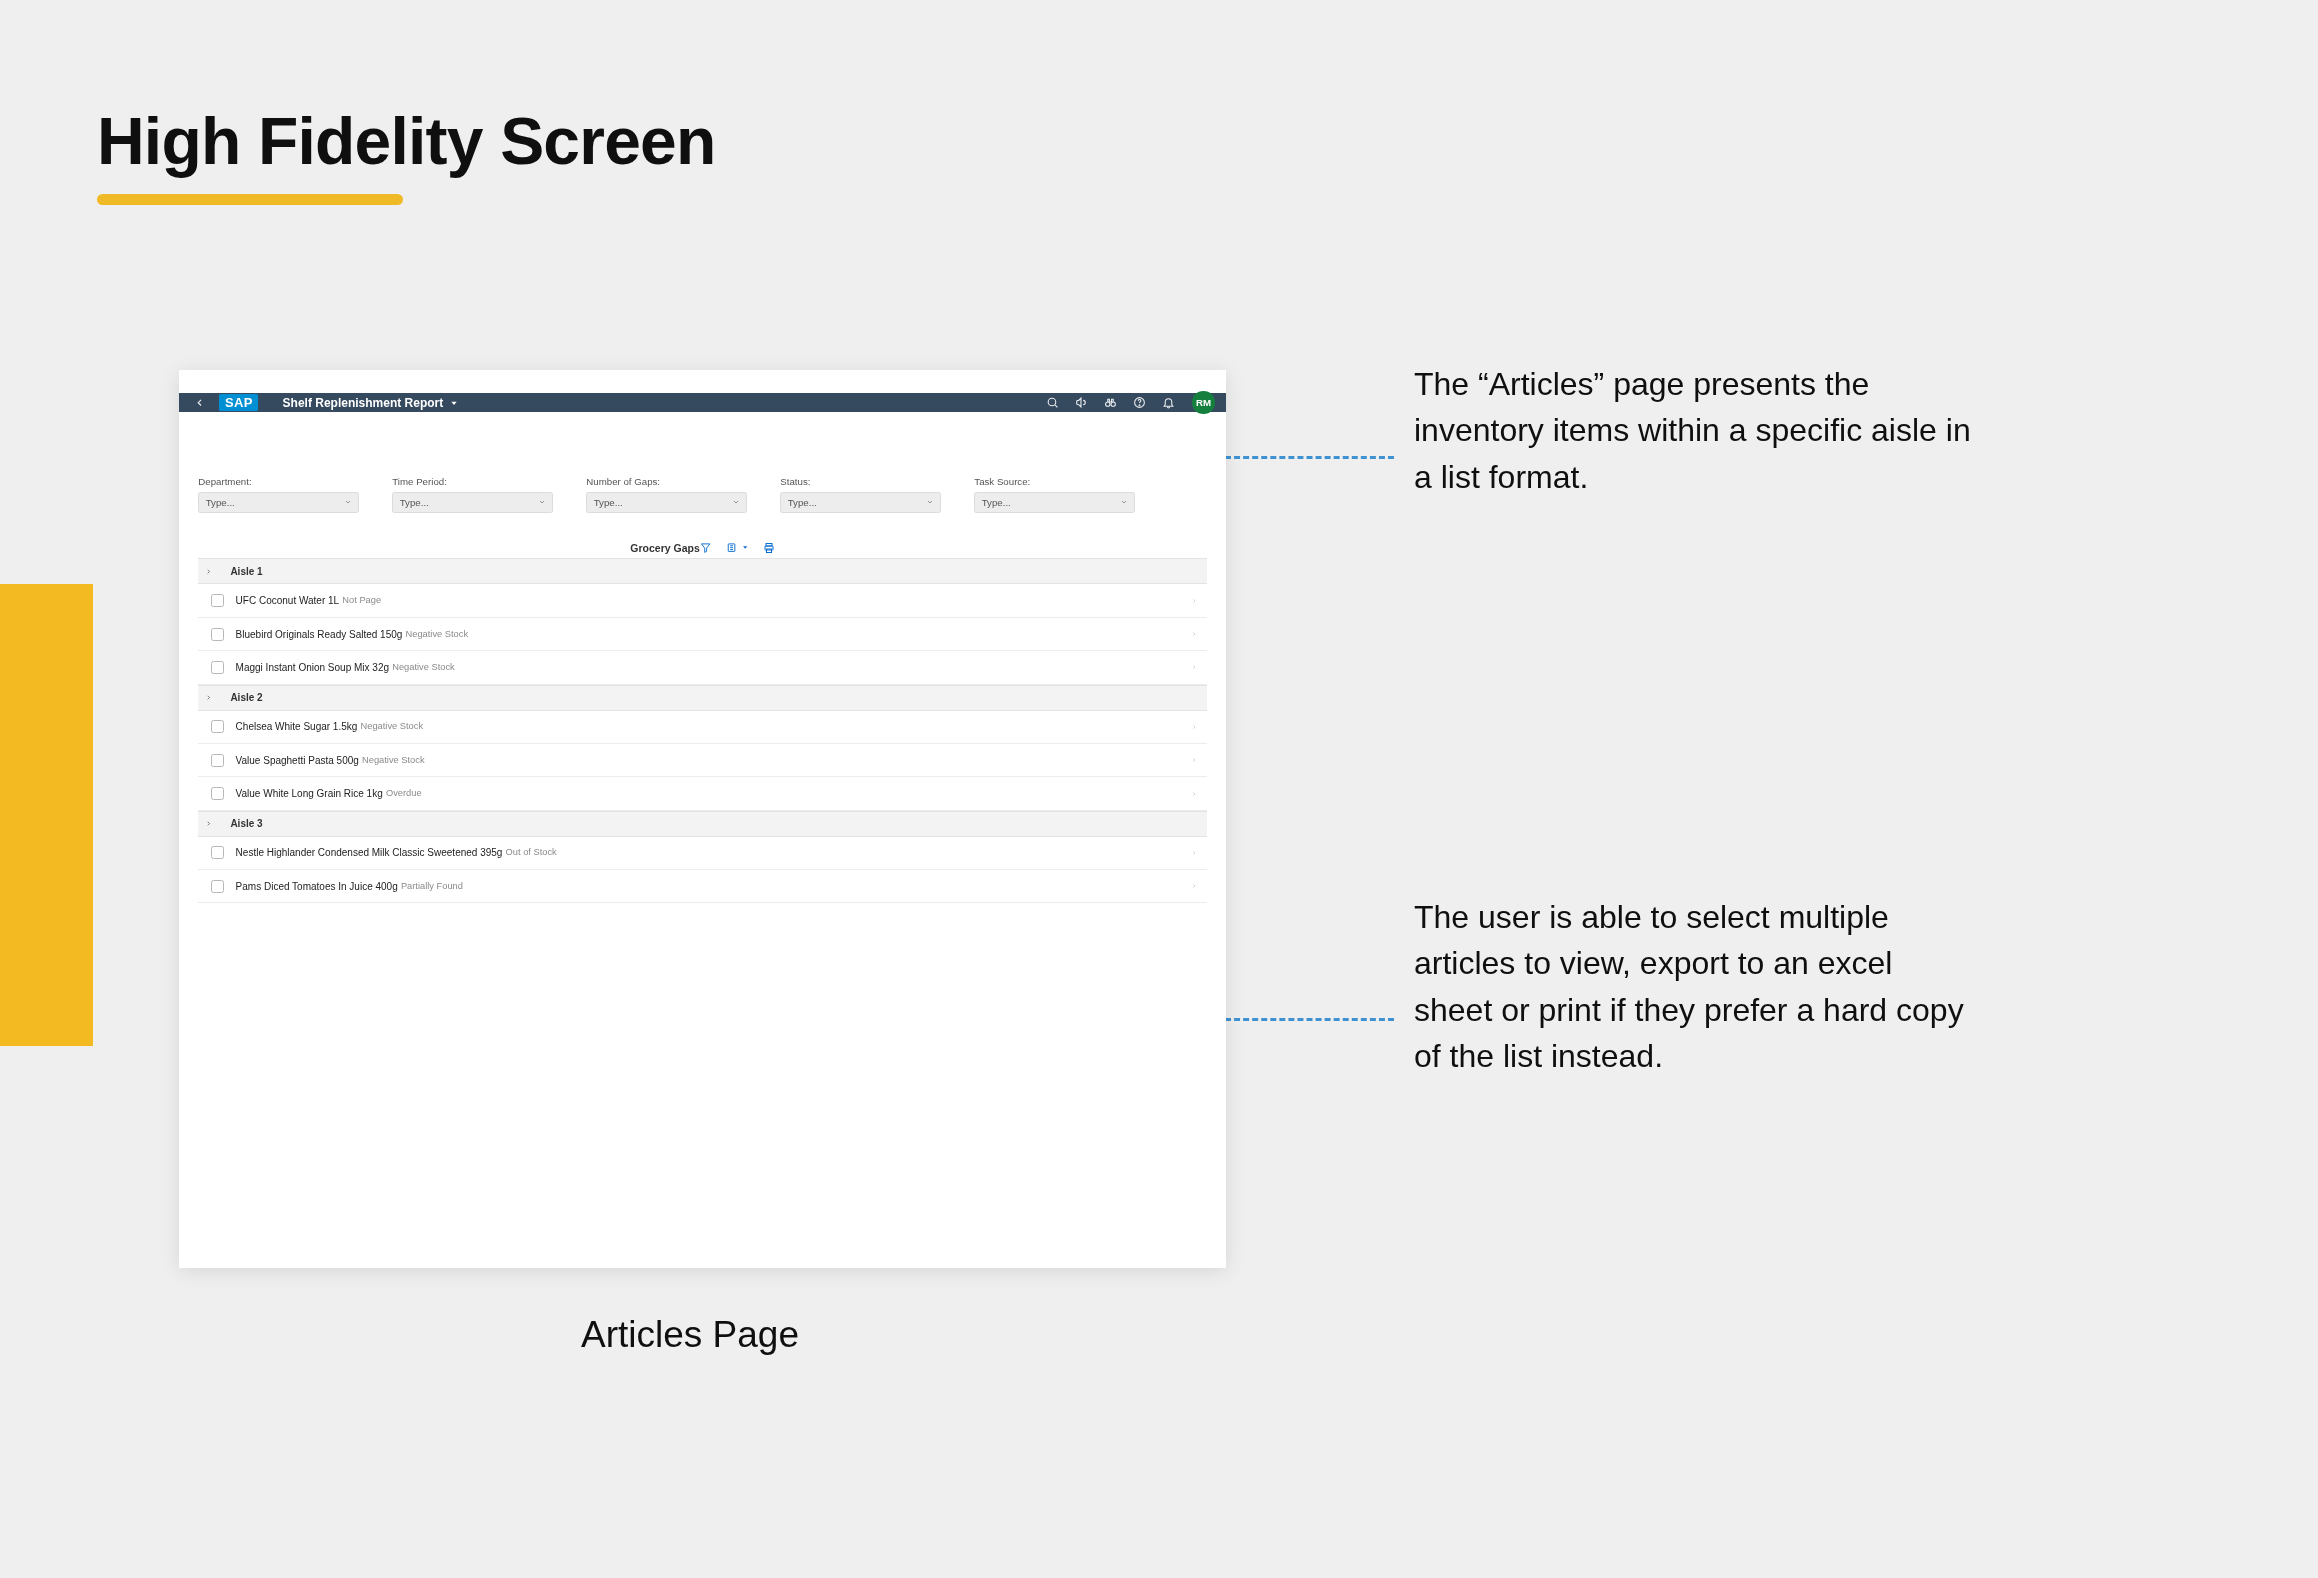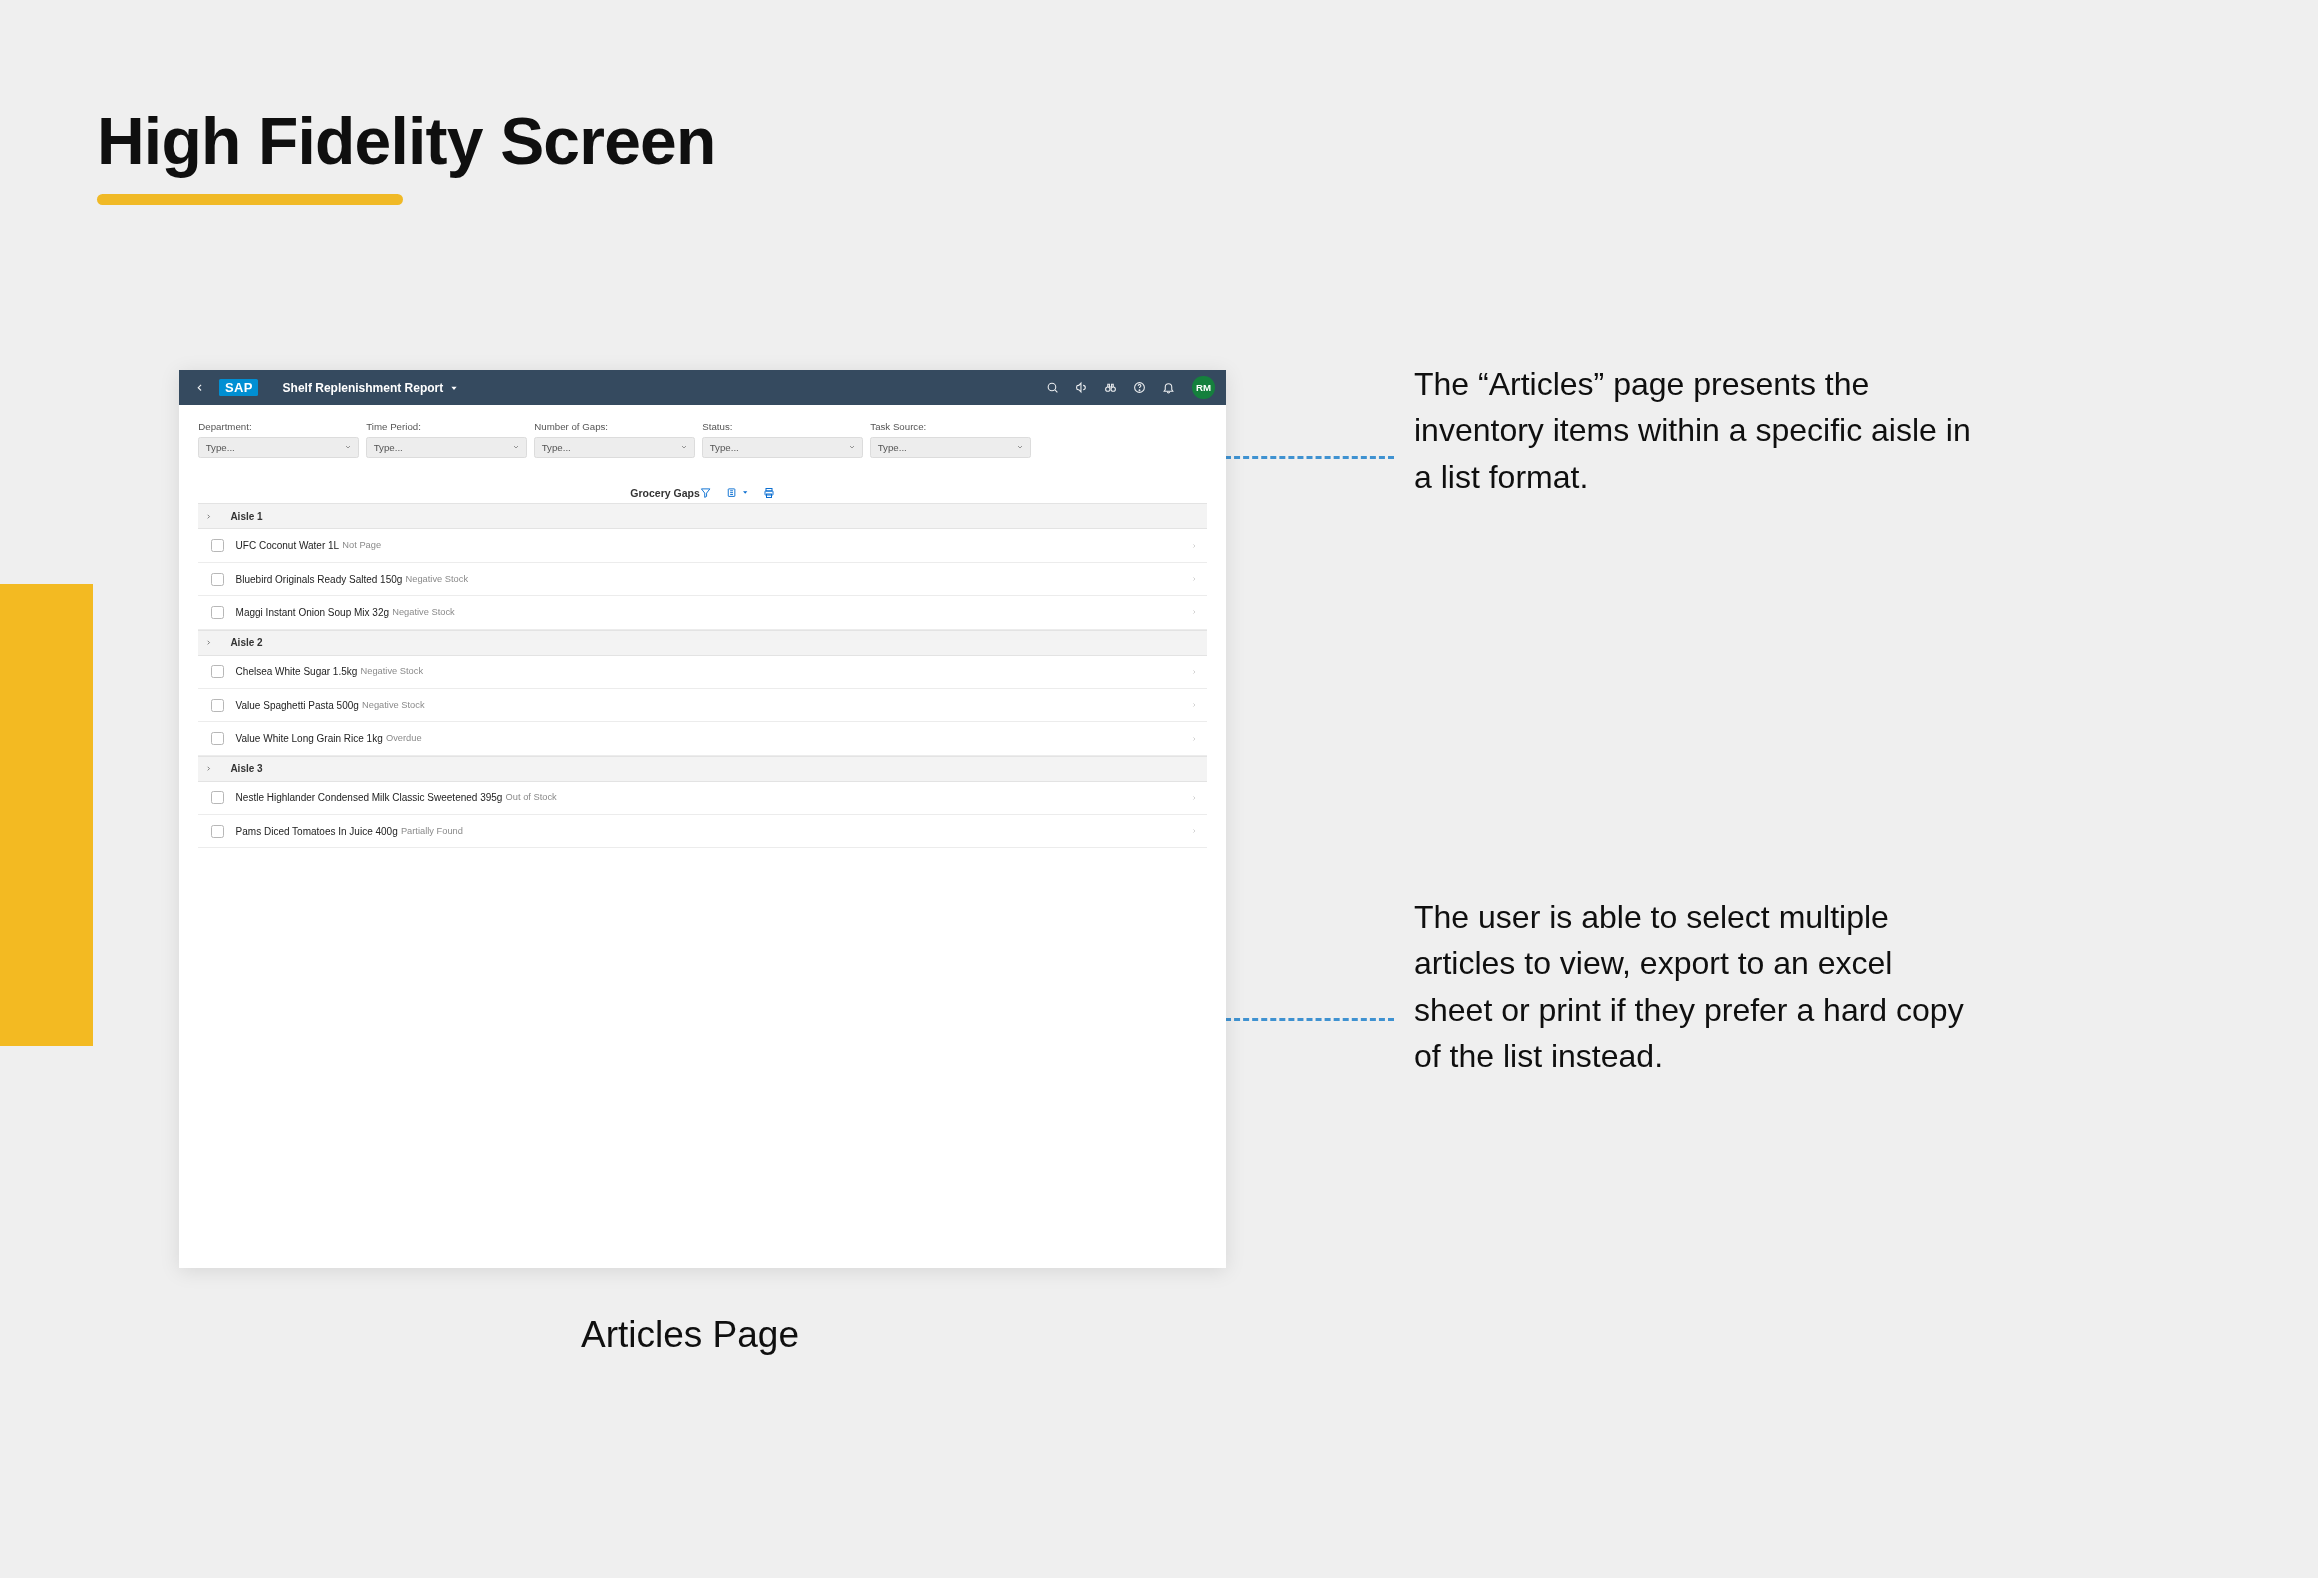--- a/index.html
+++ b/index.html
@@ -80,27 +80,28 @@
     width: 1047px;
     height: 898px;
     background: #fff;
     box-shadow: 0 3.2px 19.3px rgba(0,0,0,0.10);
     font-size: 9.7px;
     color: #333;
   }
 
   
   .topbar {
-    height: 35px;
+    height: 19px;
     background: #354a5f;
     display: flex;
     align-items: center;
     padding: 0 11.3px;
     color: #fff;
     gap: 9.7px;
+    margin-top: 23px;
   }
   .topbar .back svg { display:block; }
   .sap-logo {
     font-weight: 800;
     font-size: 13px;
     background: #008fd3;
     color: #fff;
     padding: 1.6px 5.6px 0.8px 5.6px;
     border-radius: 1.6px;
     letter-spacing: 0.4px;
@@ -120,22 +121,23 @@
     width: 22.5px; height: 22.5px; border-radius: 50%;
     background: #15803d; color:#fff;
     display:flex; align-items:center; justify-content:center;
     font-size:9.7px; font-weight:600;
     margin-left: 4.8px;
   }
 
   
   .filters {
     display: flex;
-    gap: 7px;
+    gap: 33px;
     padding: 16px 19.3px 6.4px 19.3px;
+    margin-top: 48px;
   }
   .filter { display:flex; flex-direction:column; gap:4.8px; width: 161px; }
   .filter-label { font-size: 9.7px; color: #555; }
   .select {
     height: 21px;
     background: #ededed;
     border: 0.8px solid #dcdcdc;
     border-radius: 2.4px;
     display:flex; align-items:center; justify-content:space-between;
     padding: 0 6.4px;

